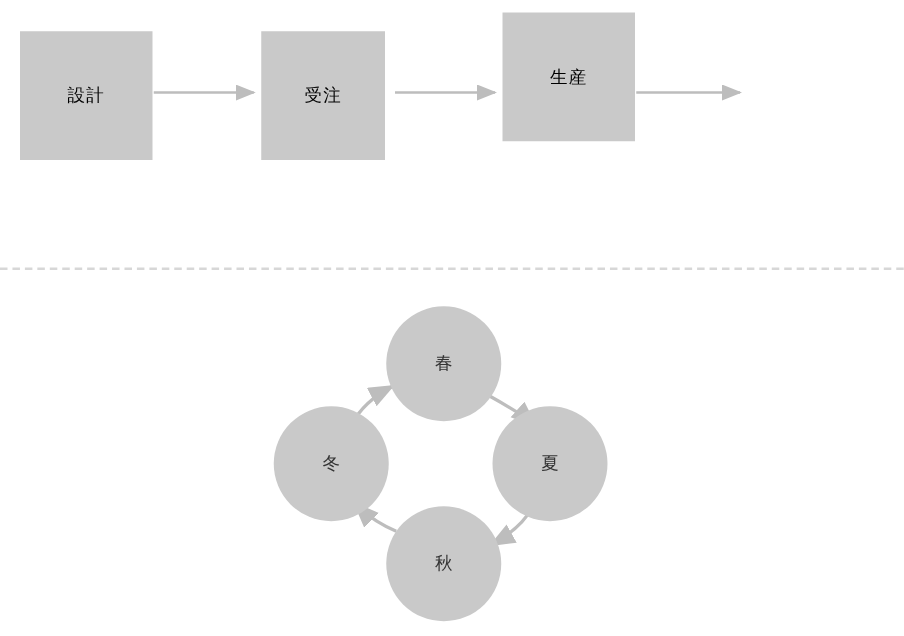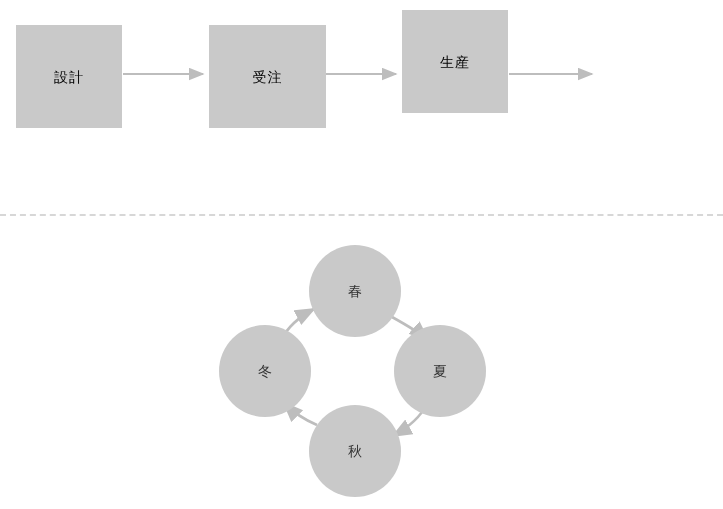--- a/index.html
+++ b/index.html
@@ -86,21 +86,21 @@
     <path d="M392,317 Q419,332 428,340" stroke="#bdbdbd" stroke-width="2.6" fill="none" marker-end="url(#head)"></path>
     <path d="M427,404 Q418,422 393,436" stroke="#bdbdbd" stroke-width="2.6" fill="none" marker-end="url(#head)"></path>
     <path d="M317,425 Q298,417 284,403" stroke="#bdbdbd" stroke-width="2.6" fill="none" marker-end="url(#head)"></path>
     <path d="M281,340 Q291,321 314,309" stroke="#bdbdbd" stroke-width="2.6" fill="none" marker-end="url(#head)"></path>
   </svg>
 
   <div class="flow-box" style="left:16px; top:25px; width:106px; height:103px;">
     <span class="flow-label">設計</span>
   </div>
 
-  <div class="flow-box" style="left:209px; top:25px; width:117px; height:103px;">
+  <div class="flow-box" style="left:209px; top:25px; width:99px; height:103px;">
     <span class="flow-label">受注</span>
   </div>
 
   <div class="flow-box" style="left:402px; top:10px; width:106px; height:103px;">
     <span class="flow-label">生産</span>
   </div>
 
 
   <div class="divider"></div>
 

